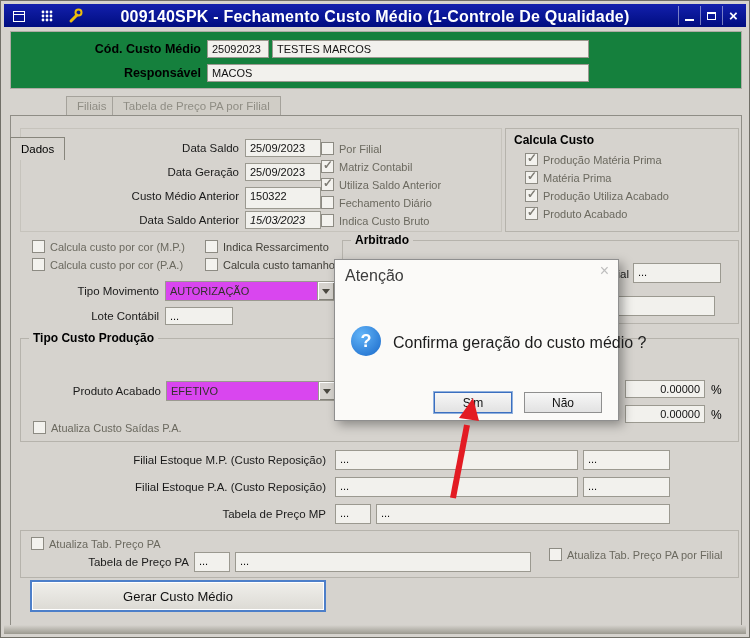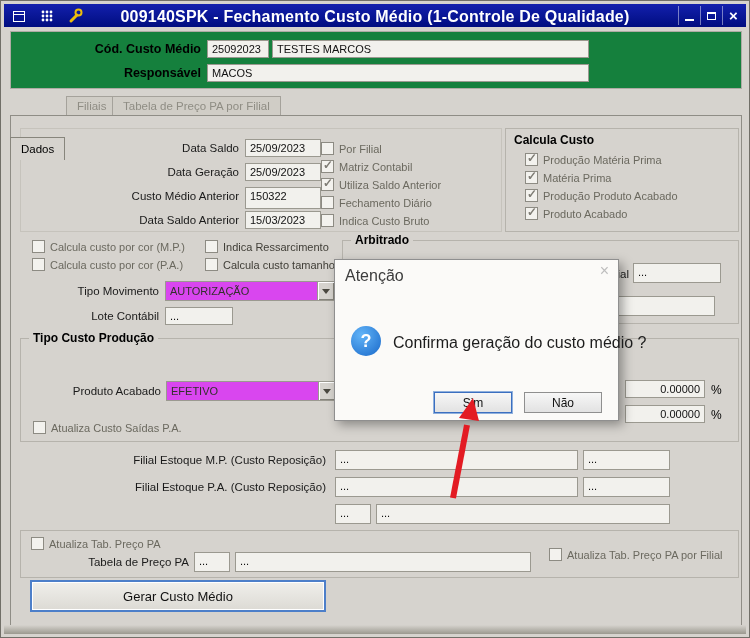--- a/index.html
+++ b/index.html
@@ -157,21 +157,21 @@
     <div class="tabpanel">
 
       <div class="group" style="left:9px;top:12px;width:482px;height:104px;border-color:#c6c3bc;">
         <div class="lbl" style="left:0;width:218px;top:13px;">Data Saldo</div>
         <div class="field" style="left:224px;top:10px;width:76px;height:18px;">25/09/2023</div>
         <div class="lbl" style="left:0;width:218px;top:37px;">Data Geração</div>
         <div class="field" style="left:224px;top:34px;width:76px;height:18px;">25/09/2023</div>
         <div class="lbl" style="left:0;width:218px;top:61px;">Custo Médio Anterior</div>
         <div class="field" style="left:224px;top:58px;width:76px;height:22px;">150322</div>
         <div class="lbl" style="left:0;width:218px;top:85px;">Data Saldo Anterior</div>
-        <div class="field" style="left:224px;top:82px;width:76px;height:18px;">15/03/2023</div>
+        <div class="field" style="left:224px;top:82px;width:76px;height:18px;font-style:italic;">15/03/2023</div>
 
         <div class="cb" style="left:300px;top:13px;">
           <span class="box"></span>
           <span class="cblbl">Por Filial</span>
         </div>
         <div class="cb" style="left:300px;top:31px;">
           <span class="box checked"></span>
           <span class="cblbl">Matriz Contabil</span>
         </div>
         <div class="cb" style="left:300px;top:49px;">
@@ -193,21 +193,21 @@
         <div class="cb" style="left:19px;top:24px;">
           <span class="box checked"></span>
           <span class="cblbl">Produção Matéria Prima</span>
         </div>
         <div class="cb" style="left:19px;top:42px;">
           <span class="box checked"></span>
           <span class="cblbl">Matéria Prima</span>
         </div>
         <div class="cb" style="left:19px;top:60px;">
           <span class="box checked"></span>
-          <span class="cblbl">Produção Produto Acabado</span>
+          <span class="cblbl">Produção Utiliza Acabado</span>
         </div>
         <div class="cb" style="left:19px;top:78px;">
           <span class="box checked"></span>
           <span class="cblbl">Produto Acabado</span>
         </div>
       </div>
 
       <div class="cb" style="left:21px;top:124px;">
         <span class="box"></span>
         <span class="cblbl">Calcula custo por cor (M.P.)</span>
@@ -258,20 +258,21 @@
       </div>
 
       <div class="lbl" style="left:0;width:315px;top:338px;">Filial Estoque M.P. (Custo Reposição)</div>
       <div class="field" style="left:324px;top:334px;width:243px;height:20px;">...</div>
       <div class="field" style="left:572px;top:334px;width:87px;height:20px;">...</div>
 
       <div class="lbl" style="left:0;width:315px;top:365px;">Filial Estoque P.A. (Custo Reposição)</div>
       <div class="field" style="left:324px;top:361px;width:243px;height:20px;">...</div>
       <div class="field" style="left:572px;top:361px;width:87px;height:20px;">...</div>
 
+      <div class="lbl" style="left:0;width:315px;top:392px;">Tabela de Preço MP</div>
       <div class="field" style="left:324px;top:388px;width:36px;height:20px;">...</div>
       <div class="field" style="left:365px;top:388px;width:294px;height:20px;">...</div>
 
       <div class="group" style="left:9px;top:414px;width:719px;height:48px;">
         <div class="cb" style="left:10px;top:6px;">
           <span class="box"></span>
           <span class="cblbl">Atualiza Tab. Preço PA</span>
         </div>
         <div class="lbl" style="left:0;width:168px;top:25px;">Tabela de Preço PA</div>
         <div class="field" style="left:173px;top:21px;width:36px;height:20px;">...</div>

